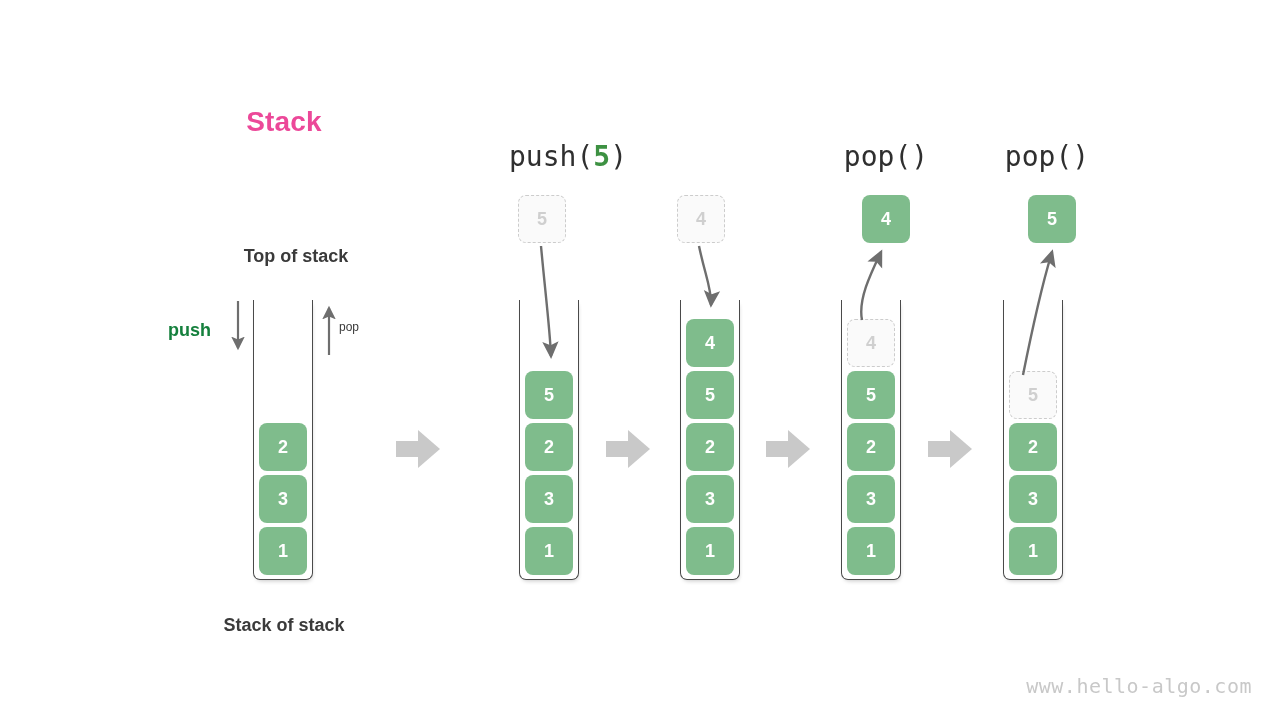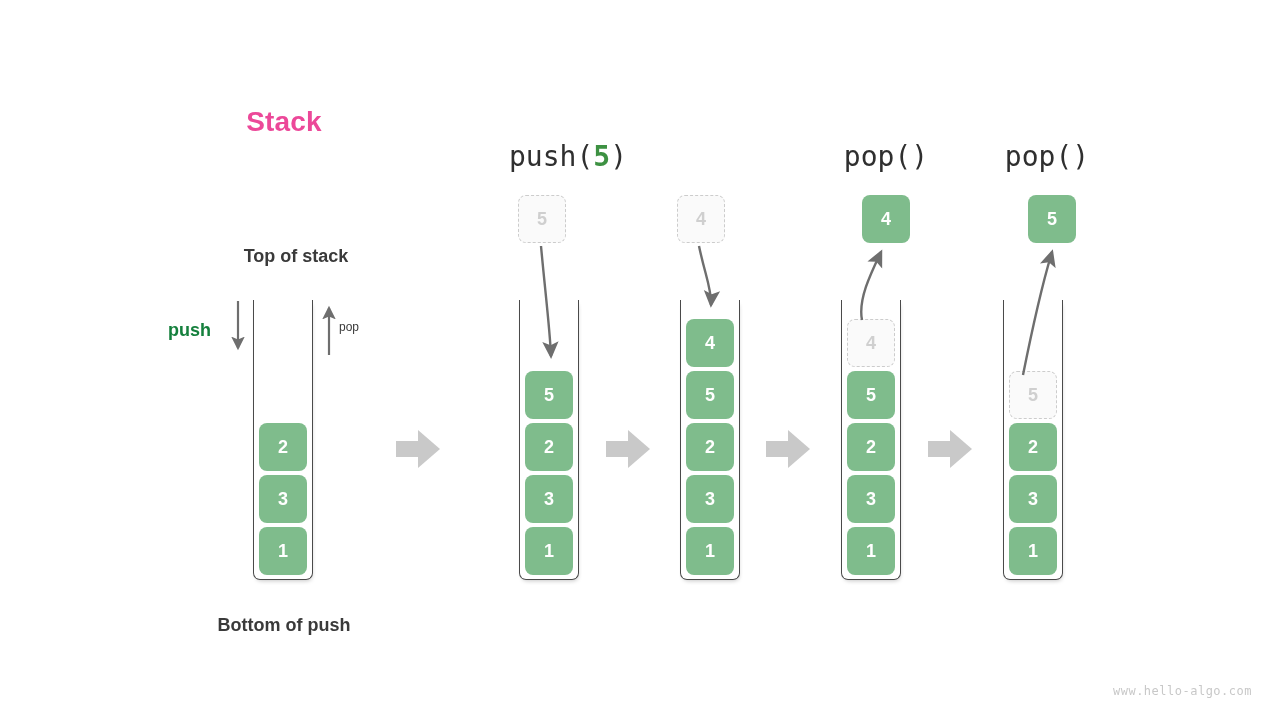--- a/index.html
+++ b/index.html
@@ -172,34 +172,34 @@
     height: 720px;
     pointer-events: none;
   }
 
   
   .watermark {
     position: absolute;
     right: 28px;
     bottom: 22px;
     font-family: "DejaVu Sans Mono", "Liberation Mono", monospace;
-    font-size: 12px;
+    font-size: 20px;
     color: #c8c8c8;
     letter-spacing: 0.5px;
   }
 </style>
 </head>
 <body>
 
 <div class="canvas">
 
   <div class="stack-title">Stack</div>
 
   <div class="lbl-top">Top of stack</div>
-  <div class="lbl-bottom">Bottom of push</div>
+  <div class="lbl-bottom">Stack of stack</div>
   <div class="lbl-push">push</div>
   <div class="lbl-pop">pop</div>
 
   <div class="stack-wrap" style="left:253px;">
     <div class="stack-box"></div>
     <div class="cell solid" style="left:6px; top:123px;">2</div>
     <div class="cell solid" style="left:6px; top:175px;">3</div>
     <div class="cell solid" style="left:6px; top:227px;">1</div>
   </div>
 

